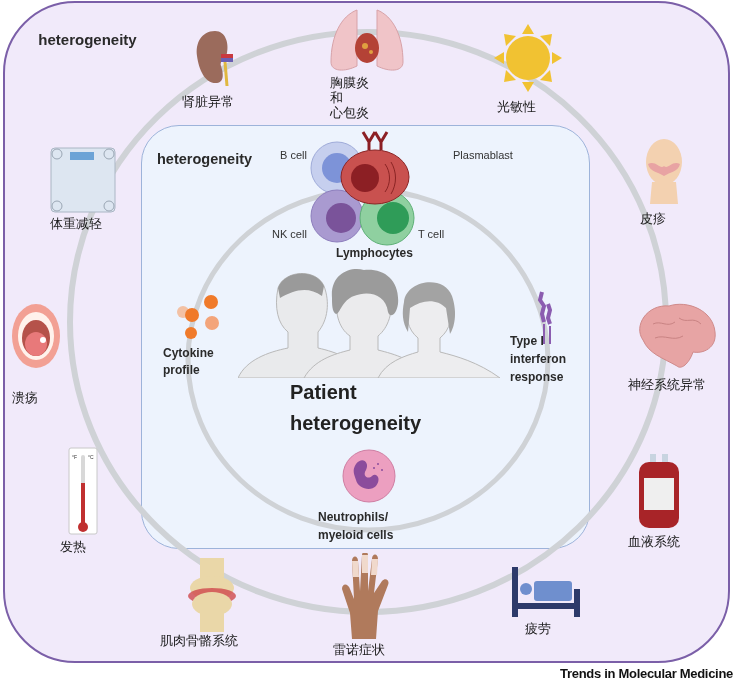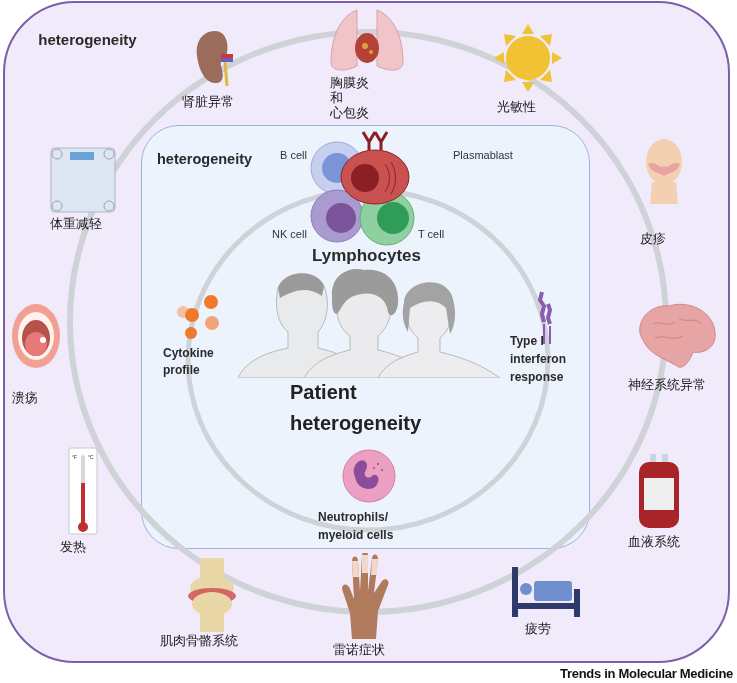--- a/index.html
+++ b/index.html
@@ -66,21 +66,21 @@
     <polygon points="60,60 58,48 48,58"></polygon>
   </g>
 </svg>
 <div class="lbl zh" style="left:497px;top:98px;width:62px;">光敏性</div>
 
 <svg class="icon" style="left:640px;top:136px;" width="48" height="70" viewBox="0 0 48 70">
   <ellipse cx="24" cy="26" rx="18" ry="23" fill="#f3d1b0"></ellipse>
   <path d="M8 28 C16 24 20 34 24 30 C28 34 32 24 40 28 C38 36 30 36 24 40 C18 36 10 36 8 28Z" fill="#e8a3a3"></path>
   <path d="M12 46 L10 68 L38 68 L36 46Z" fill="#f3d1b0"></path>
 </svg>
-<div class="lbl zh" style="left:640px;top:210px;width:50px;margin-top:20px;">皮疹</div>
+<div class="lbl zh" style="left:640px;top:210px;width:50px;">皮疹</div>
 
 <svg class="icon" style="left:50px;top:147px;" width="66" height="66" viewBox="0 0 66 66">
   <rect x="1" y="1" width="64" height="64" rx="4" fill="#dde6f1" stroke="#aab6c4"></rect>
   <rect x="20" y="5" width="24" height="8" fill="#6ca3d6"></rect>
   <circle cx="7" cy="7" r="5" fill="none" stroke="#9aa6b4"></circle>
   <circle cx="59" cy="7" r="5" fill="none" stroke="#9aa6b4"></circle>
   <circle cx="7" cy="59" r="5" fill="none" stroke="#9aa6b4"></circle>
   <circle cx="59" cy="59" r="5" fill="none" stroke="#9aa6b4"></circle>
 </svg>
 <div class="lbl zh" style="left:50px;top:215px;width:70px;">体重减轻</div>
@@ -155,21 +155,21 @@
   <circle cx="88" cy="90" r="16" fill="#2f9c58"></circle>
   <ellipse cx="70" cy="49" rx="34" ry="27" fill="#c9514f" stroke="#8b2424"></ellipse>
   <circle cx="60" cy="50" r="14" fill="#8c1f24"></circle>
   <path d="M80 36 C86 44 86 56 80 64 M86 34 C92 44 92 56 86 66" stroke="#8b2424" fill="none"></path>
   <path d="M64 22 L64 14 L58 4 M64 14 L70 4 M76 22 L76 14 L70 4 M76 14 L82 4" stroke="#8c1f24" stroke-width="3" fill="none"></path>
 </svg>
 <div class="lbl cell-lbl" style="left:280px;top:149px;">B cell</div>
 <div class="lbl cell-lbl" style="left:413px;top:149px;margin-left:40px;">Plasmablast</div>
 <div class="lbl cell-lbl" style="left:272px;top:228px;">NK cell</div>
 <div class="lbl cell-lbl" style="left:418px;top:228px;">T cell</div>
-<div class="lbl bold" style="left:312px;top:246px;font-size:17px;width:90px;">Lymphocytes</div>
+<div class="lbl bold" style="left:336px;top:246px;font-size:12px;width:90px;">Lymphocytes</div>
 
 <svg class="icon" style="left:175px;top:293px;" width="48" height="46" viewBox="0 0 48 46">
   <circle cx="8" cy="19" r="6" fill="#f3c1a4"></circle>
   <circle cx="17" cy="22" r="7" fill="#f07a2a"></circle>
   <circle cx="36" cy="9" r="7" fill="#f07a2a"></circle>
   <circle cx="37" cy="30" r="7" fill="#f3a47a"></circle>
   <circle cx="16" cy="40" r="6" fill="#f07a2a"></circle>
 </svg>
 <div class="lbl bold" style="left:163px;top:345px;font-size:12px;line-height:17px;width:70px;">
   <div>Cytokine</div>

